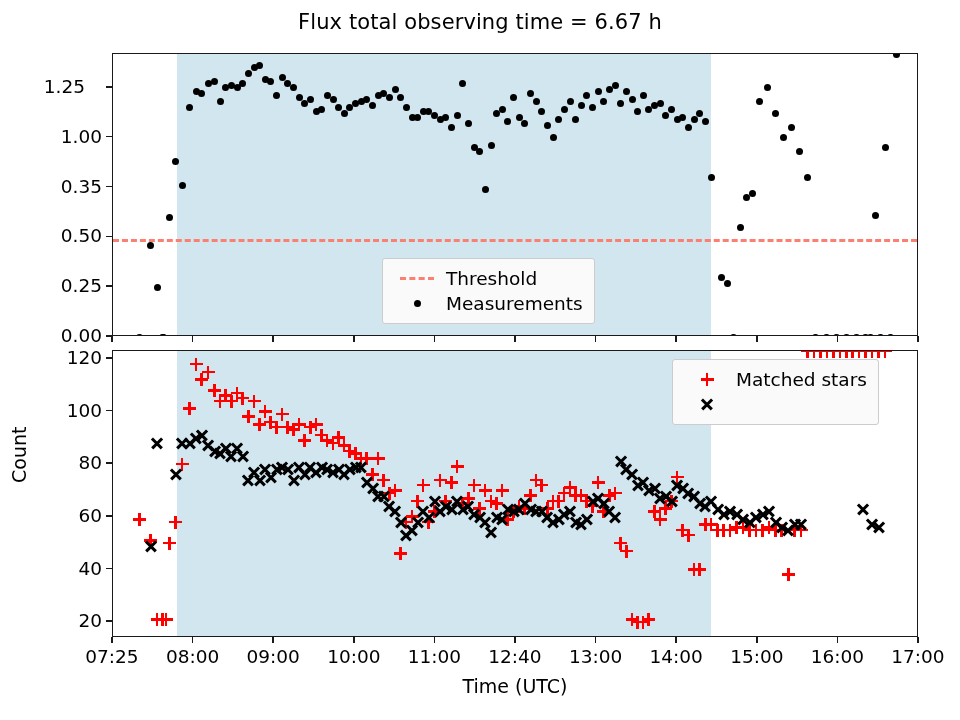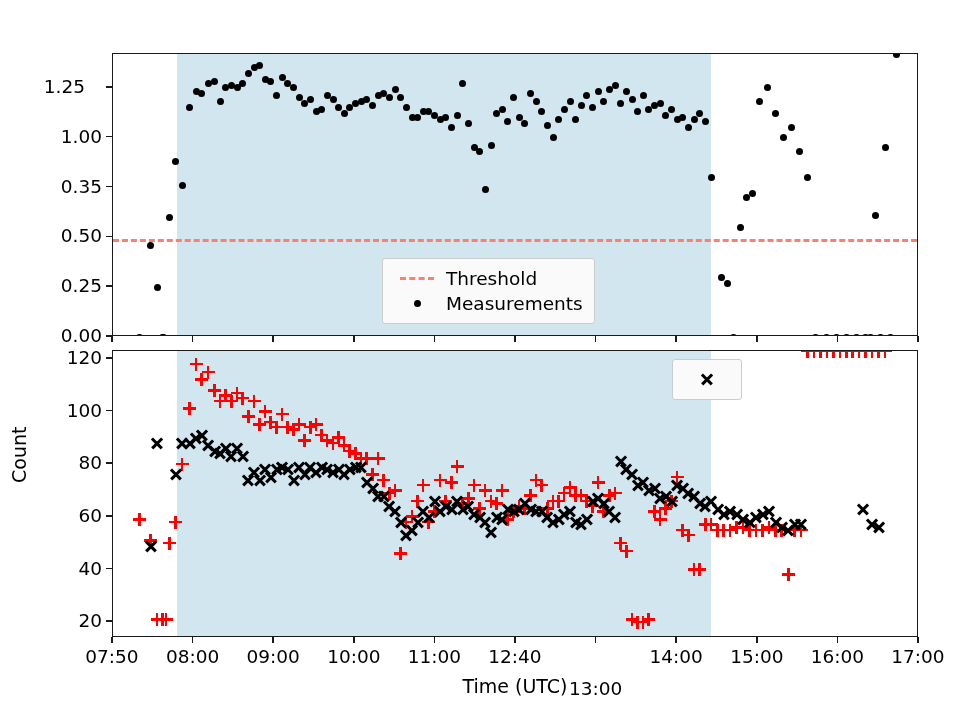--- a/index.html
+++ b/index.html
@@ -52,20 +52,21 @@
   .key-dash{width:34px;height:0;border-top:3.4px dashed #fa8072;}
   .key-dot{width:7px;height:7px;border-radius:50%;background:#000;}
   .key-plus{position:relative;width:13px;height:13px;}
   .key-cross{position:relative;width:13px;height:13px;}
 </style>
 </head>
 <body>
 
 <div id="figure">
 
+  <div class="title">Flux total observing time = 6.67 h</div>
 
   <div class="panel" id="panel-top">
     <div class="shade" id="shade-top" style="left: 64.48px; width: 533.572px; background: rgb(210, 230, 239);"></div>
     <div class="threshold" id="threshold-line" style="top: 185.345px; border-top-color: rgb(250, 128, 114);"></div>
     <div id="pts-top">
         <div class="marker dot" style="left: 26.598px; top: 283px;"></div>
         <div class="marker dot" style="left: 37.882px; top: 191.324px;"></div>
         <div class="marker dot" style="left: 44.33px; top: 233.176px;"></div>
         <div class="marker dot" style="left: 49.972px; top: 283px;"></div>
         <div class="marker dot" style="left: 50.778px; top: 283px;"></div>
@@ -489,48 +490,54 @@
       <div class="tick-text ytick-text" style="width: 66px; left: 36px; top: 557.541px;">40</div>
       <div class="tickmark ytick" style="left: 106px; top: 515.081px;"></div>
       <div class="tick-text ytick-text" style="width: 66px; left: 36px; top: 504.881px;">60</div>
       <div class="tickmark ytick" style="left: 106px; top: 462.42px;"></div>
       <div class="tick-text ytick-text" style="width: 66px; left: 36px; top: 452.22px;">80</div>
       <div class="tickmark ytick" style="left: 106px; top: 409.76px;"></div>
       <div class="tick-text ytick-text" style="width: 66px; left: 36px; top: 399.56px;">100</div>
       <div class="tickmark ytick" style="left: 106px; top: 357.099px;"></div>
       <div class="tick-text ytick-text" style="width: 66px; left: 36px; top: 346.899px;">120</div>
       <div class="tickmark xtick" style="left: 111.2px; top: 637px;"></div>
-      <div class="tick-text" style="width: 120px; text-align: center; left: 52px; top: 646px;">07:50</div>
+      <div class="tick-text" style="width: 120px; text-align: center; left: 52px; top: 646px;">07:25</div>
       <div class="tickmark xtick" style="left: 191.8px; top: 637px;"></div>
       <div class="tick-text" style="width: 120px; text-align: center; left: 132.6px; top: 646px;">08:00</div>
       <div class="tickmark xtick" style="left: 272.4px; top: 637px;"></div>
       <div class="tick-text" style="width: 120px; text-align: center; left: 213.2px; top: 646px;">09:00</div>
       <div class="tickmark xtick" style="left: 353px; top: 637px;"></div>
       <div class="tick-text" style="width: 120px; text-align: center; left: 293.8px; top: 646px;">10:00</div>
       <div class="tickmark xtick" style="left: 433.6px; top: 637px;"></div>
       <div class="tick-text" style="width: 120px; text-align: center; left: 374.4px; top: 646px;">11:00</div>
       <div class="tickmark xtick" style="left: 514.2px; top: 637px;"></div>
       <div class="tick-text" style="width: 120px; text-align: center; left: 455px; top: 646px;">12:40</div>
       <div class="tickmark xtick" style="left: 594.8px; top: 637px;"></div>
-      <div class="tick-text" style="width: 120px; text-align: center; left: 535.6px; top: 646px; margin-top: 32px;">13:00</div>
+      <div class="tick-text" style="width: 120px; text-align: center; left: 535.6px; top: 646px;">13:00</div>
       <div class="tickmark xtick" style="left: 675.4px; top: 637px;"></div>
       <div class="tick-text" style="width: 120px; text-align: center; left: 616.2px; top: 646px;">14:00</div>
       <div class="tickmark xtick" style="left: 756px; top: 637px;"></div>
       <div class="tick-text" style="width: 120px; text-align: center; left: 696.8px; top: 646px;">15:00</div>
       <div class="tickmark xtick" style="left: 836.6px; top: 637px;"></div>
       <div class="tick-text" style="width: 120px; text-align: center; left: 777.4px; top: 646px;">16:00</div>
       <div class="tickmark xtick" style="left: 917.2px; top: 637px;"></div>
       <div class="tick-text" style="width: 120px; text-align: center; left: 858px; top: 646px;">17:00</div>
     </div>
 
   <div class="axis-label ylabel" id="ylabel-bottom" style="left: 36px; top: 493.5px; transform: translate(-50%, -50%) rotate(-90deg);">Count</div>
 
   <div class="axis-label" id="xlabel" style="left: 515px; top: 675px; transform: translateX(-50%);">Time (UTC)</div>
 
   <div class="legend" id="legend-bottom" style="left: 672px; top: 359px;">
     <div class="legend-row">
       <span class="legend-key">
+          <span class="key-plus plus marker" style="position:relative;margin:0;"></span>
+        </span>
+      <span class="legend-label">Matched stars</span>
+    </div>
+    <div class="legend-row">
+      <span class="legend-key">
           <span class="key-cross cross marker" style="position:relative;margin:0;"></span>
         </span>
     </div>
   </div>
 
 </div>
 
 </body></html>

